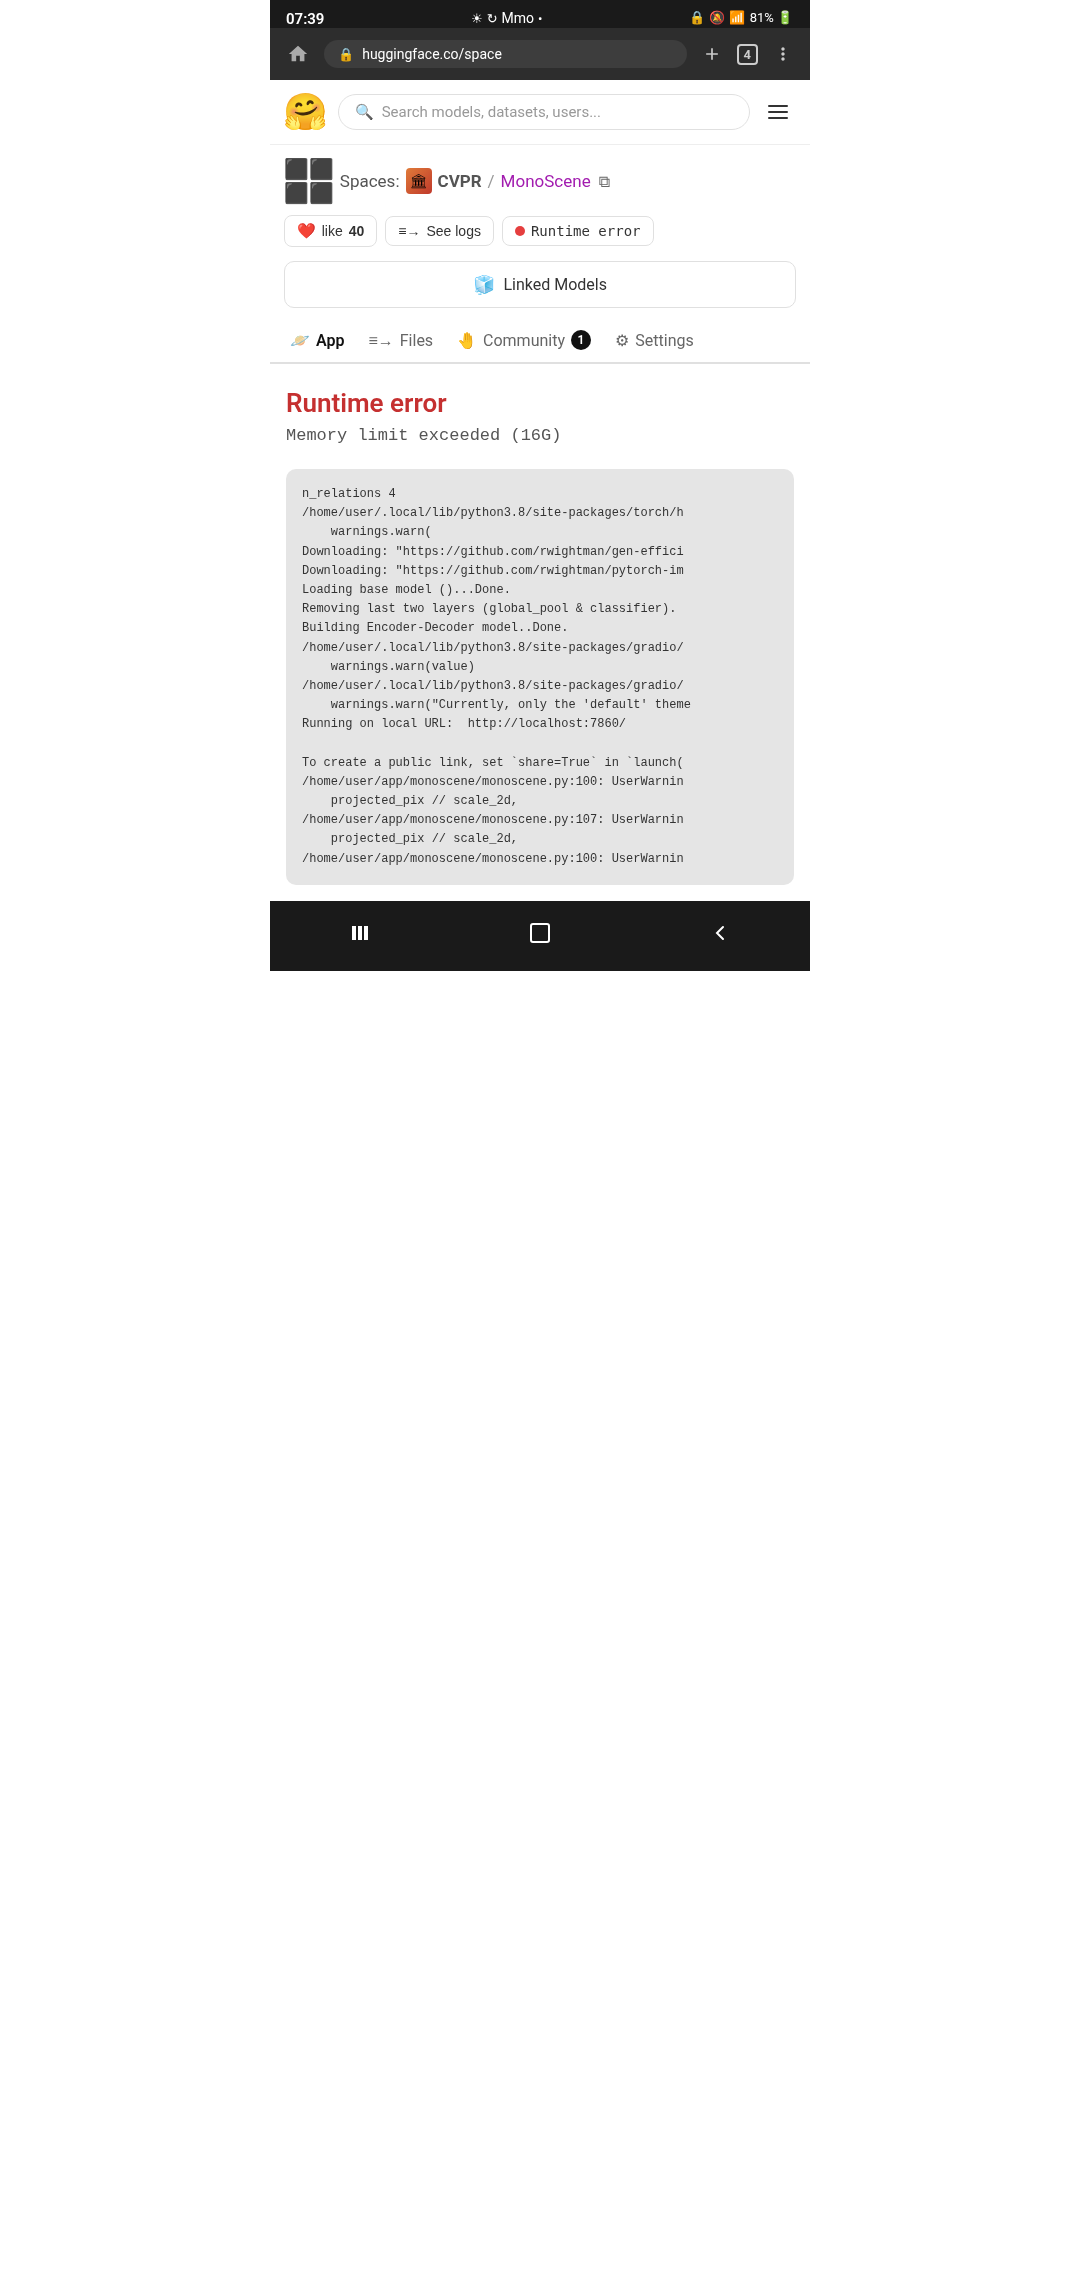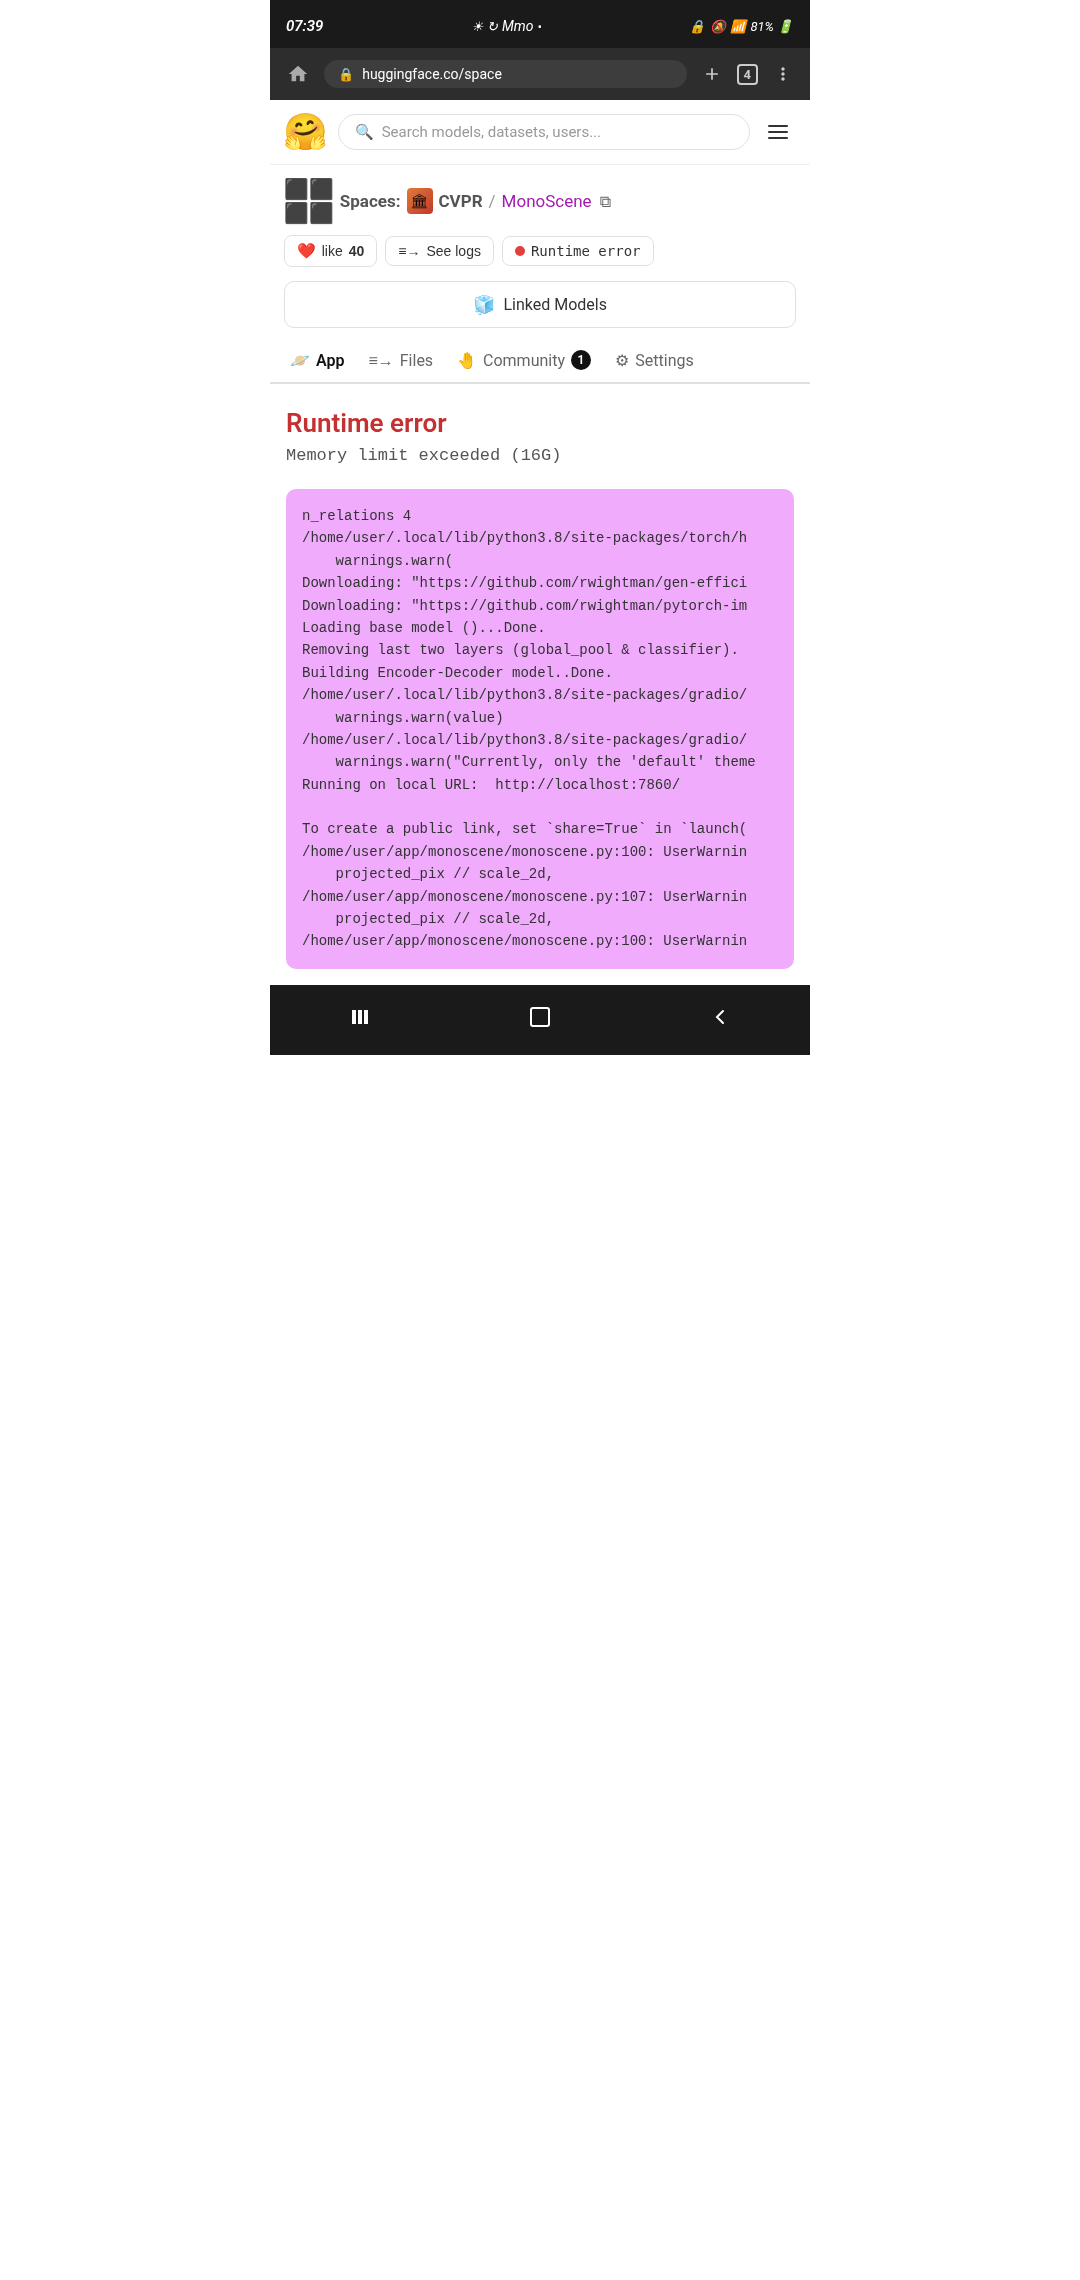--- a/index.html
+++ b/index.html
@@ -12,25 +12,24 @@
       max-width: 540px;
       margin: 0 auto;
       font-size: 16px;
     }
 
     
     .status-bar {
       background: #1a1a1a;
       color: #ffffff;
       display: flex;
-      align-items: center;
+      align-items: flex-start;
       justify-content: space-between;
       padding: 10px 16px 6px;
-      height: 48px;
-      font-style: italic;
+      height: 28px;
     }
     .status-time {
       font-size: 15px;
       font-weight: 600;
       color: #fff;
     }
     .status-icons {
       display: flex;
       align-items: center;
       gap: 4px;
@@ -161,21 +160,21 @@
       align-items: center;
       gap: 6px;
       flex-wrap: wrap;
     }
     .spaces-icon {
       font-size: 20px;
     }
     .spaces-label {
       font-size: 17px;
       color: #555;
-      font-weight: 700;
+      font-weight: 400;
     }
     .org-avatar {
       width: 26px;
       height: 26px;
       border-radius: 4px;
       background: linear-gradient(135deg, #e07b39, #c0392b);
       display: inline-flex;
       align-items: center;
       justify-content: center;
       font-size: 12px;
@@ -346,25 +345,25 @@
     }
 
     .container-logs-label {
       font-size: 19px;
       font-weight: 700;
       color: #111;
       margin-bottom: 14px;
     }
 
     .logs-box {
-      background: #f0abfc;
+      background: #e5e5e5;
       border-radius: 10px;
       padding: 16px;
       font-family: 'Courier New', Courier, monospace;
-      font-size: 14px;
+      font-size: 12px;
       color: #333;
       line-height: 1.6;
       overflow-x: hidden;
       white-space: pre-wrap;
       word-break: break-all;
     }
 
     
     .nav-bar {
       background: #1a1a1a;

